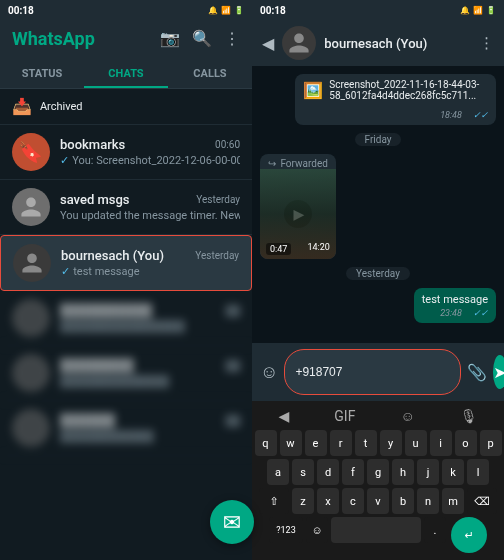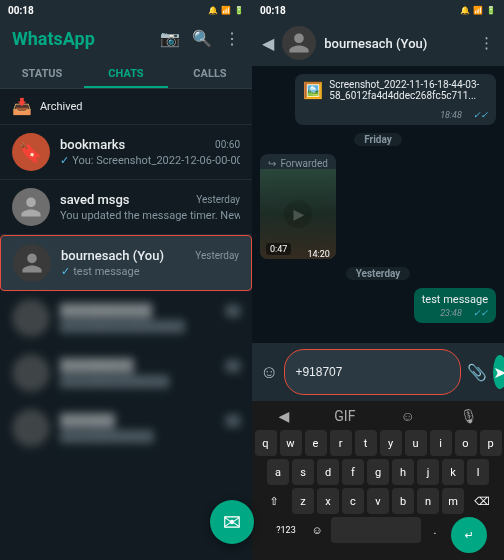--- a/index.html
+++ b/index.html
@@ -300,21 +300,20 @@
       background: transparent;
     }
     .day-bubble {
       background: #182229;
       display: inline-block;
       padding: 1px 10px;
       border-radius: 8px;
       font-size: 10px;
       color: #8696a0;
       margin: 0 auto;
-      font-weight: bold;
     }
 
     .forwarded-label {
       color: #8696a0;
       font-size: 10px;
       padding: 4px 8px 0;
       display: flex;
       align-items: center;
       gap: 4px;
     }
@@ -345,21 +344,21 @@
       bottom: 4px;
       left: 6px;
       color: #fff;
       font-size: 9px;
       background: rgba(0,0,0,0.5);
       padding: 1px 4px;
       border-radius: 3px;
     }
     .video-ts {
       position: absolute;
-      bottom: 0;
+      bottom: 7px;
       right: 6px;
       color: #fff;
       font-size: 9px;
     }
 
     .input-area {
       background: #1f2c34;
       padding: 6px 8px;
       display: flex;
       align-items: center;

